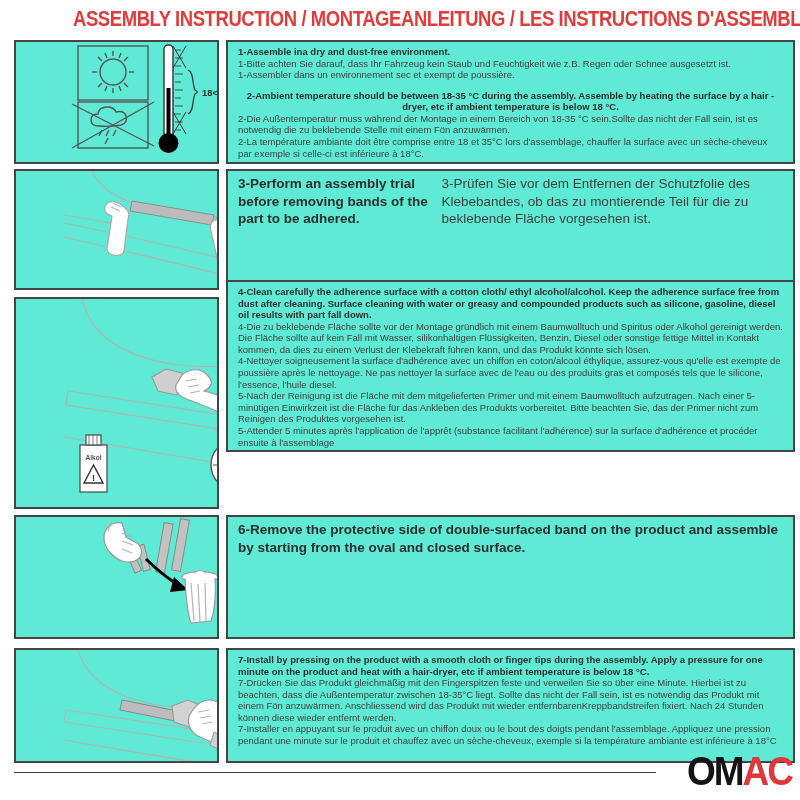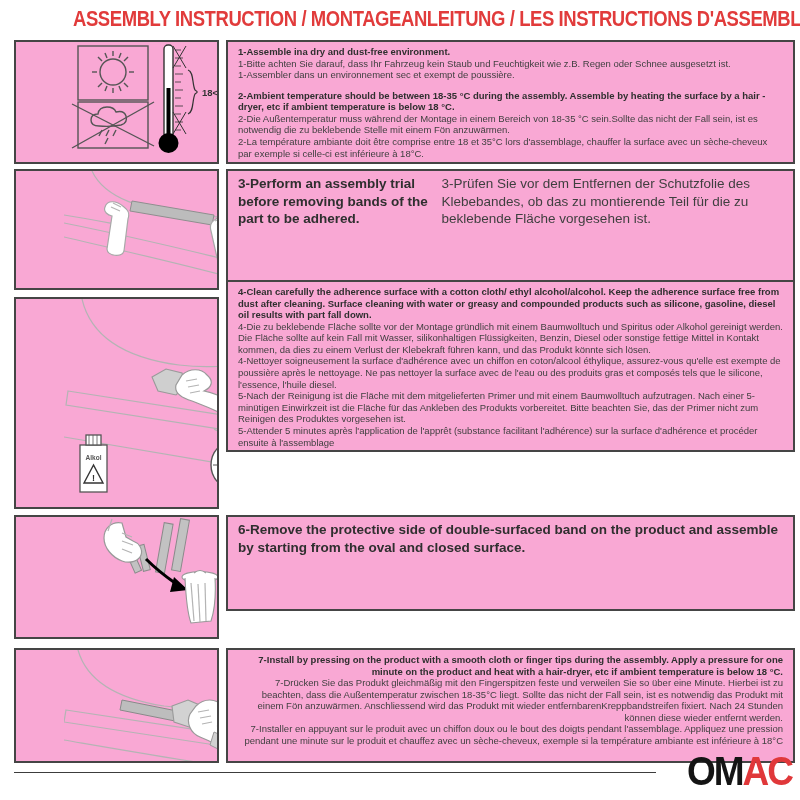--- a/index.html
+++ b/index.html
@@ -1,29 +1,29 @@
 <!DOCTYPE html>
 <html><head>
 <meta charset="utf-8">
 <style>
   html,body{margin:0;padding:0;background:#fff;}
   .page{position:relative;width:800px;height:800px;background:#fff;overflow:hidden;
         font-family:"Liberation Sans",sans-serif;color:#3f3f3f;}
   .title{position:absolute;top:6px;left:0;width:800px;text-align:center;
          color:#e13b3b;font-weight:bold;font-size:22px;white-space:nowrap;}
   .title span{display:inline-block;transform:scaleX(0.84);transform-origin:50% 50%;letter-spacing:-0.5px;}
-  .cell{position:absolute;border:2px solid #454545;background:#f9a8d4;box-sizing:border-box;overflow:hidden;}
+  .cell{position:absolute;border:2px solid #454545;background:#5eead4;box-sizing:border-box;overflow:hidden;}
   .imgcell{left:14px;width:205px;padding-left:48px;}
   .txtcell{left:226px;width:569px;padding:4px 10px 2px 10px;}
   .txtcell.center{display:flex;justify-content:center;}
   .txtcell p{margin:0;}
   .small p{font-size:9.5px;line-height:1.22;}
   .big p{font-size:13.5px;line-height:1.3;}
   .b{font-weight:bold;color:#2f2f2f;}
-  .gap{margin-top:9px !important;}
+  .gap{margin-top:9px !important;text-align:center;}
   .footer-line{position:absolute;top:772px;left:14px;width:642px;border-top:1.5px solid #3c3c3c;}
   .logo{position:absolute;top:748px;right:8px;font-weight:bold;font-size:37px;letter-spacing:-2px;
         transform:scaleY(1.12);transform-origin:top;white-space:nowrap;}
   .logo .lk{color:#141414;}
   .logo .lr{color:#e0383a;}
   svg{display:block;}
   .ln{stroke:#b4b4b4;fill:none;stroke-width:1.2px;}
   .dk{stroke:#555;fill:none;stroke-width:1.4px;}
 </style>
 </head>
@@ -198,21 +198,21 @@
         <path d="M130,56 Q136,51 142,56"></path>
         <path d="M121,61 C122,82 124,98 127,106 L147,104 C150,95 152,78 151,61"></path>
       </g>
       <g class="ln" stroke-width="0.9">
         <path d="M127,66 L130,104"></path>
           <path d="M134,67 L136,105"></path>
           <path d="M141,66 L142,104"></path>
       </g>
     </svg>
   </div>
-  <div class="cell txtcell big center" style="top:515px;height:96px;">
+  <div class="cell txtcell big center" style="top:515px;height:124px;">
     <p class="b">6-Remove the protective side of double-surfaced band on the product and assemble by starting from the oval and closed surface.</p>
   </div>
 
   <div class="cell imgcell" style="top:648px;height:115px;">
     <svg viewBox="0 0 201 111" width="201" height="111">
       <path class="ln" d="M14,0 C22,28 48,48 100,56 C140,61 175,58 198,48"></path>
       <path class="ln" d="M198,16 C191,28 188,34 188,42"></path>
       <path class="ln" d="M2,60 L160,84 L158,96 L0,72 Z"></path>
       <path class="ln" d="M0,90 C70,102 150,116 201,122"></path>
       <path class="ln" d="M150,96 C168,104 188,110 201,113"></path>
@@ -220,21 +220,21 @@
       <polygon points="108,56 124,50 138,56 140,68 128,78 110,72" fill="#d2d2d2" stroke="#9a9a9a" stroke-width="1.1"></polygon>
       <path d="M132,56 C140,48 152,48 158,56 C166,62 164,72 154,76 C162,80 172,86 180,94 L170,105 C158,97 146,91 136,87 C126,83 122,72 126,64 Z" fill="#fff" stroke="#9a9a9a" stroke-width="1.2"></path>
       <polygon points="150,82 168,90 162,103 146,95" fill="#d2d2d2" stroke="#9a9a9a" stroke-width="1"></polygon>
       <g class="ln" stroke-width="1">
         <path d="M134,62 L145,60"></path>
           <path d="M136,68 L147,66"></path>
           <path d="M138,74 L148,72"></path>
       </g>
     </svg>
   </div>
-  <div class="cell txtcell small" style="top:648px;height:115px;text-align:right;">
+  <div class="cell txtcell small" style="top:648px;height:115px;">
     <p class="b">7-Install by pressing on the product with a smooth cloth or finger tips during the assembly. Apply a pressure for one minute on the product and heat with a hair-dryer, etc if ambient temperature is below 18 °C.</p>
     <p>7-Drücken Sie das Produkt gleichmäßig mit den Fingerspitzen feste und verweilen Sie so über eine Minute. Hierbei ist zu beachten, dass die Außentemperatur zwischen 18-35°C liegt. Sollte das nicht der Fall sein, ist es notwendig das Produkt mit einem Fön anzuwärmen. Anschliessend wird das Produkt mit wieder entfernbarenKreppbandstreifen fixiert. Nach 24 Stunden können diese wieder entfernt werden.</p>
     <p>7-Installer en appuyant sur le produit avec un chiffon doux ou le bout des doigts pendant l'assemblage. Appliquez une pression pendant une minute sur le produit et chauffez avec un sèche-cheveux, exemple si la température ambiante est inférieure à 18°C</p>
   </div>
 
   <div class="footer-line"></div>
   <div class="logo">
     <span class="lk">OM</span><span class="lr">AC</span>
   </div>
 

